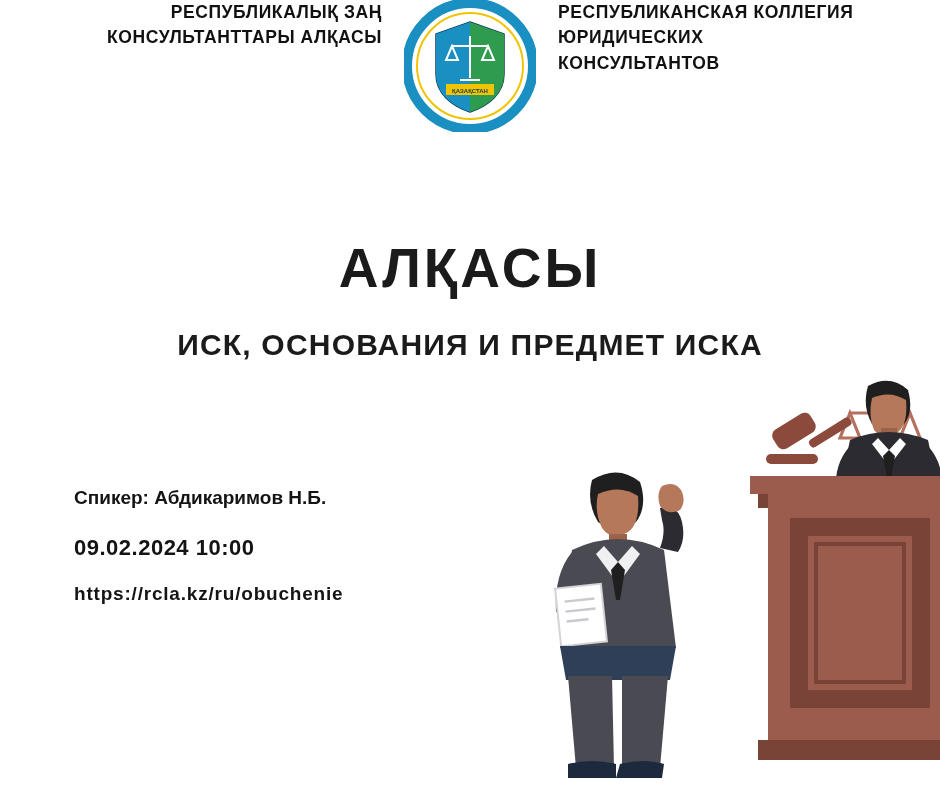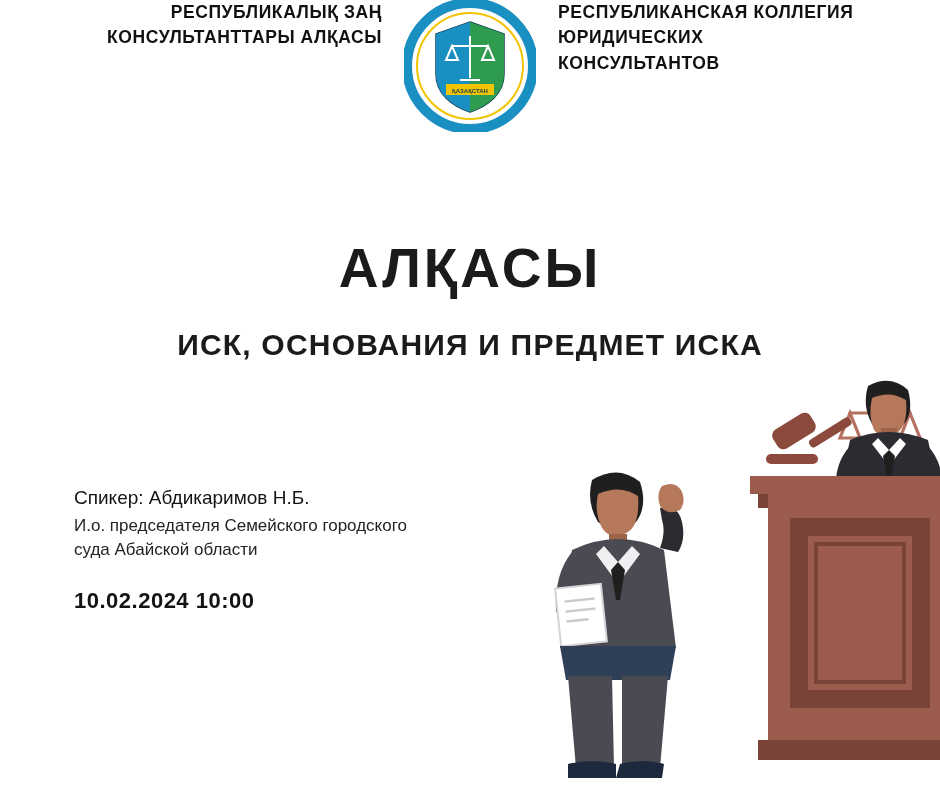--- a/index.html
+++ b/index.html
@@ -77,21 +77,21 @@
 
   
   .info {
     position: absolute;
     left: 74px;
     top: 487px;
     width: 400px;
   }
   .speaker-line {
     font-size: 19px;
-    font-weight: normal;
+    font-weight: bold;
     color: #141414;
     margin-bottom: 5px;
   }
   .speaker-desc {
     font-size: 17px;
     line-height: 1.42;
     color: #232323;
     width: 350px;
   }
   .date-line {
@@ -160,22 +160,22 @@
 
   <div class="header-text right">РЕСПУБЛИКАНСКАЯ КОЛЛЕГИЯ ЮРИДИЧЕСКИХ КОНСУЛЬТАНТОВ</div>
 </div>
 
 <div class="title-main">АЛҚАСЫ</div>
 
 <div class="title-sub">ИСК, ОСНОВАНИЯ И ПРЕДМЕТ ИСКА</div>
 
 <div class="info">
   <div class="speaker-line">Спикер: Абдикаримов Н.Б.</div>
-  <div class="speaker-desc">И.о. председателя Семейского городского суда Абайской области</div>
-  <div class="date-line">10.02.2024 10:00</div>
+  <div class="date-line">09.02.2024 10:00</div>
+  <div class="url-line">https://rcla.kz/ru/obuchenie</div>
 </div>
 
 <div class="illustration">
   <svg viewBox="0 0 430 420" width="430" height="420" aria-hidden="true">
 
     <g stroke="#b5705f" stroke-width="3.2" fill="none" stroke-linecap="round">
       <line x1="370" y1="32" x2="370" y2="110"></line>
       <line x1="340" y1="45" x2="400" y2="45"></line>
       <path d="M340 45 L330 70 L350 70 Z"></path>
       <path d="M400 45 L390 70 L410 70 Z"></path>

